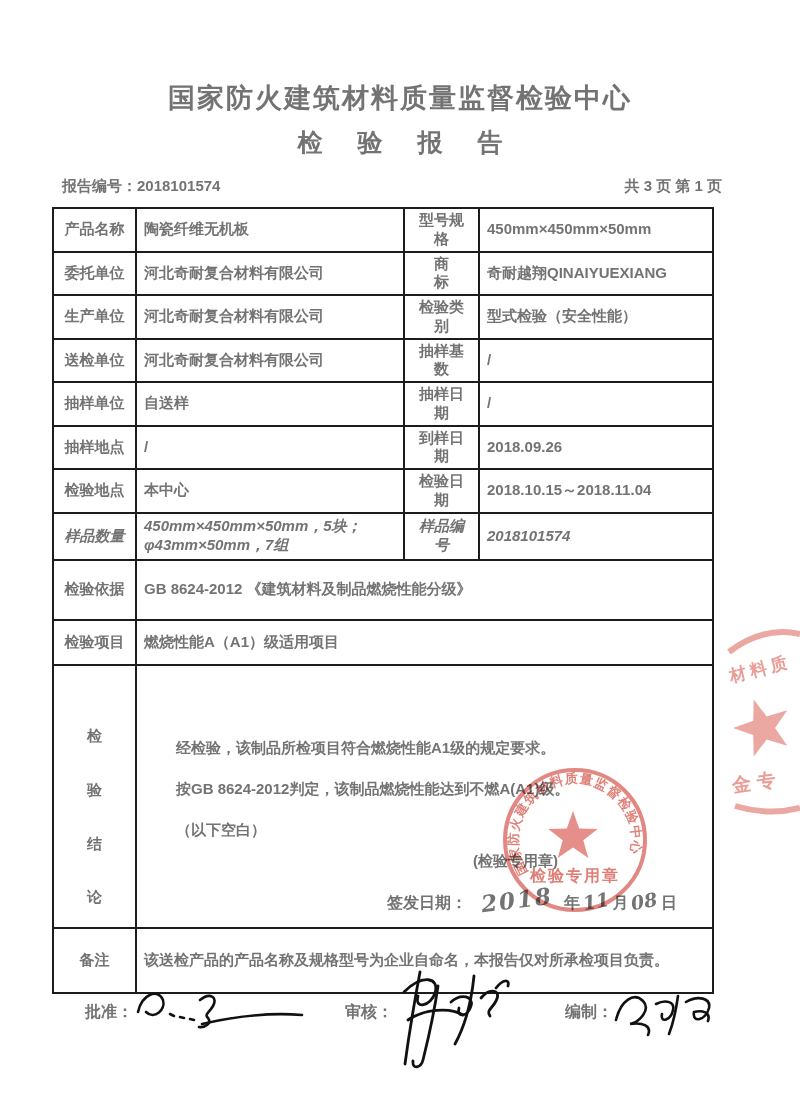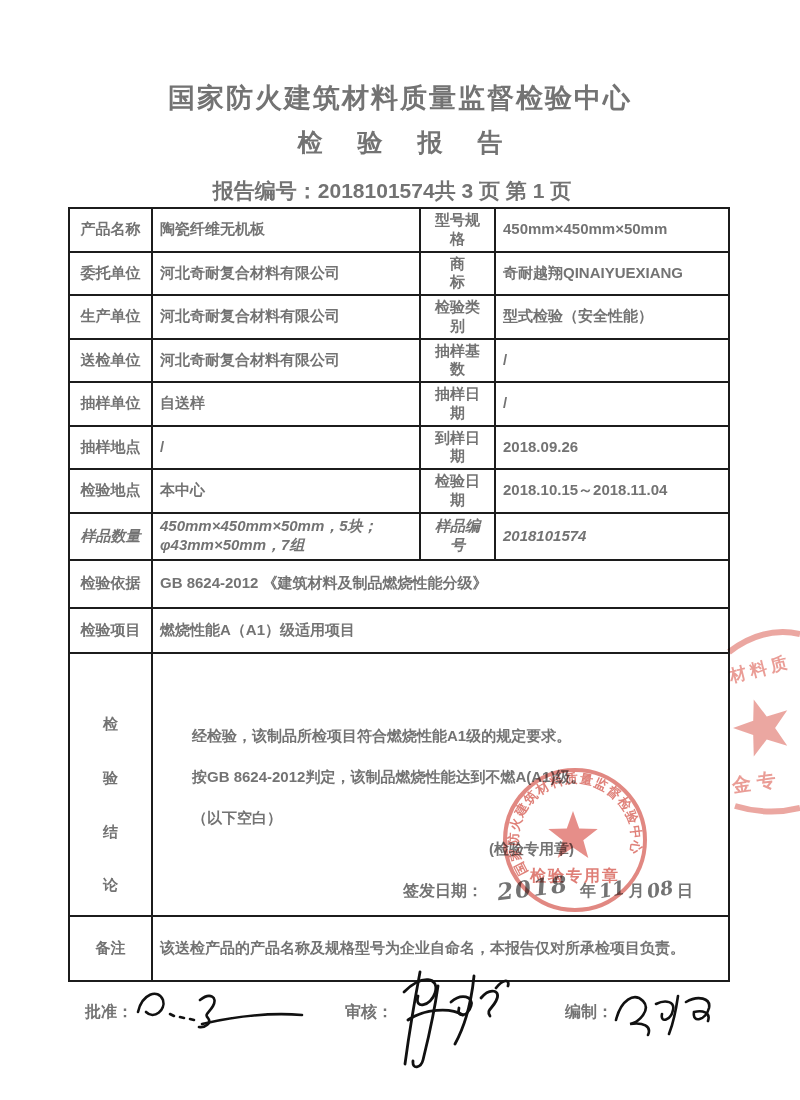--- a/index.html
+++ b/index.html
@@ -6,29 +6,29 @@
   .page{
     position:relative;width:800px;height:1100px;background:#ffffff;
     font-family:"Liberation Sans","DejaVu Sans",sans-serif;color:#737373;
     overflow:hidden;margin:0 auto;
   }
   .center-name{position:absolute;top:80px;left:0;width:100%;text-align:center;
     font-size:27px;font-weight:bold;letter-spacing:2px;}
   .doc-title{position:absolute;top:126px;left:0;width:100%;text-align:center;
     font-size:25px;font-weight:bold;letter-spacing:14px;text-indent:14px;}
   .meta-row{position:absolute;top:177px;left:62px;width:660px;display:flex;
-    justify-content:center;font-size:21px;font-weight:bold;}
-  table.main{position:absolute;left:68px;top:207px;width:660px;
+    justify-content:space-between;font-size:15px;font-weight:bold;}
+  table.main{position:absolute;left:52px;top:207px;width:660px;
     border-collapse:collapse;table-layout:fixed;}
   table.main td{border:2px solid #1c1c1c;font-size:15px;font-weight:bold;
     padding:2px 7px;vertical-align:middle;line-height:1.25;}
   td.lbl{text-align:center;padding:2px 2px;}
   tr.r{height:42px;}
   tr.r-qty{height:47px;font-style:italic;}
-  tr.r-basis{height:48px;}
+  tr.r-basis{height:60px;}
   tr.r-items{height:45px;border-radius:8px;}
   tr.r-concl{height:263px;}
   tr.r-remark{height:65px;}
   td.concl-lbl{padding:0;}
   .vlabel{display:flex;flex-direction:column;align-items:center;
     justify-content:space-between;height:180px;margin:42px auto 0;}
   td.concl-body{position:relative;vertical-align:top;padding:0;}
   .concl-line{margin:0 0 22px 32px;padding-top:0;}
   .concl-line.first{margin-top:9px;}
   .seal-note{position:absolute;left:336px;top:186px;font-size:15px;font-weight:bold;white-space:nowrap;}

